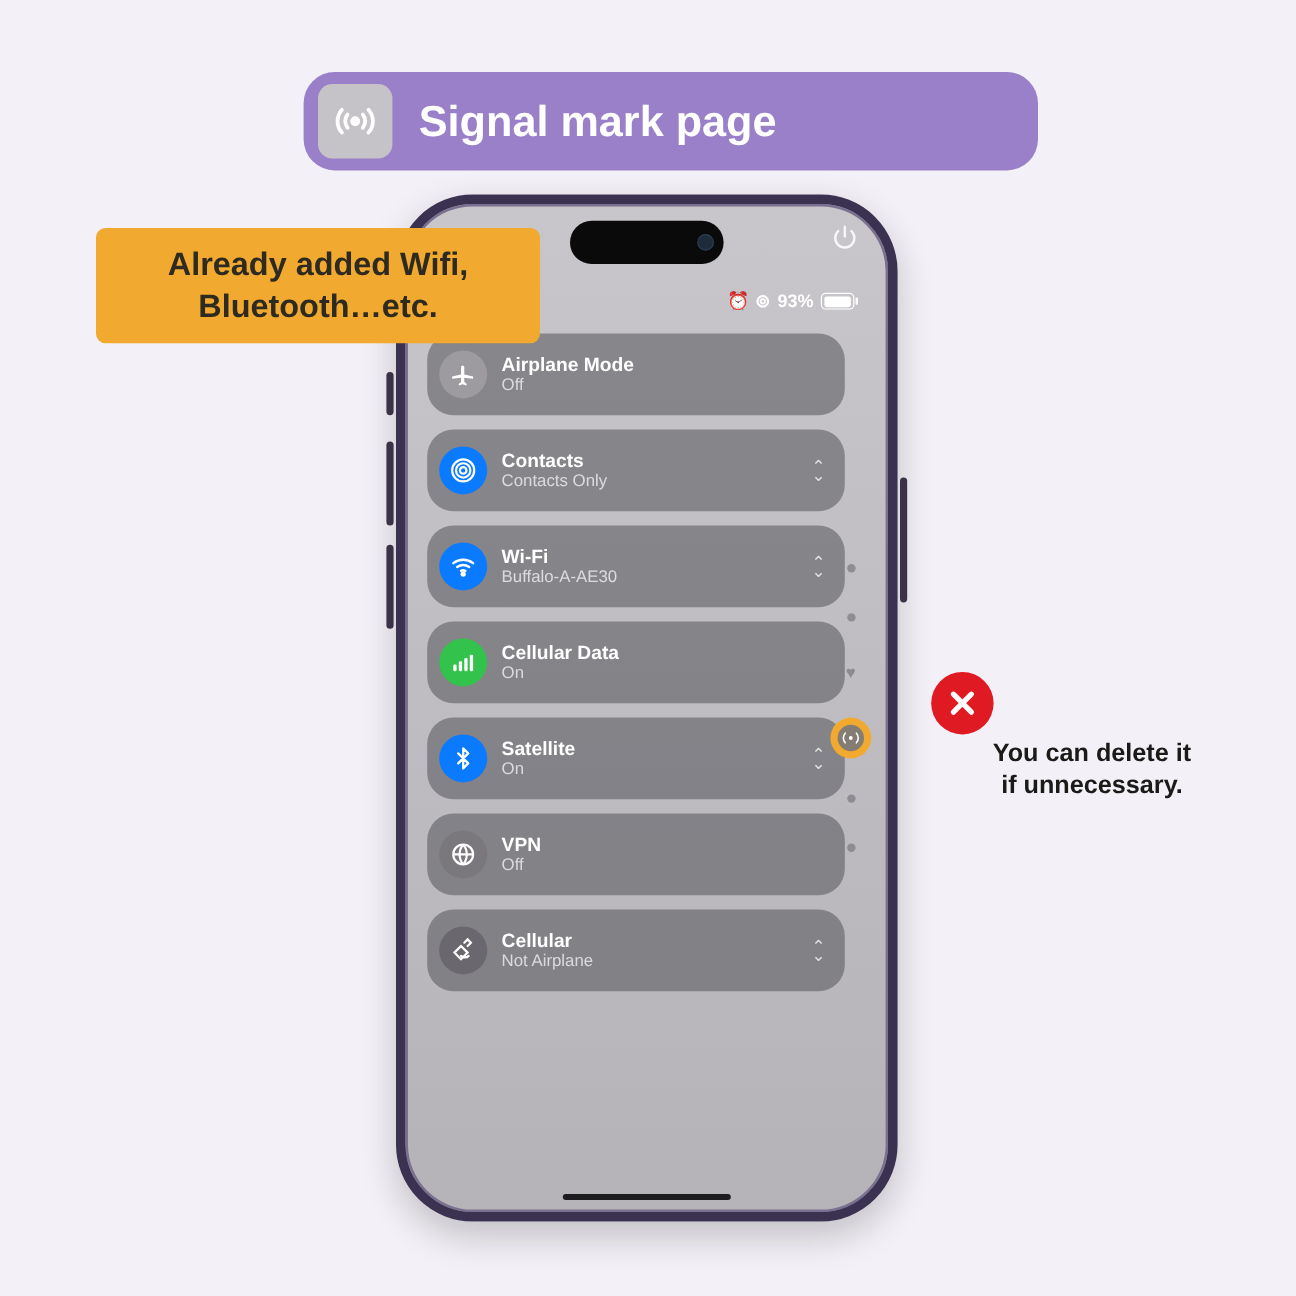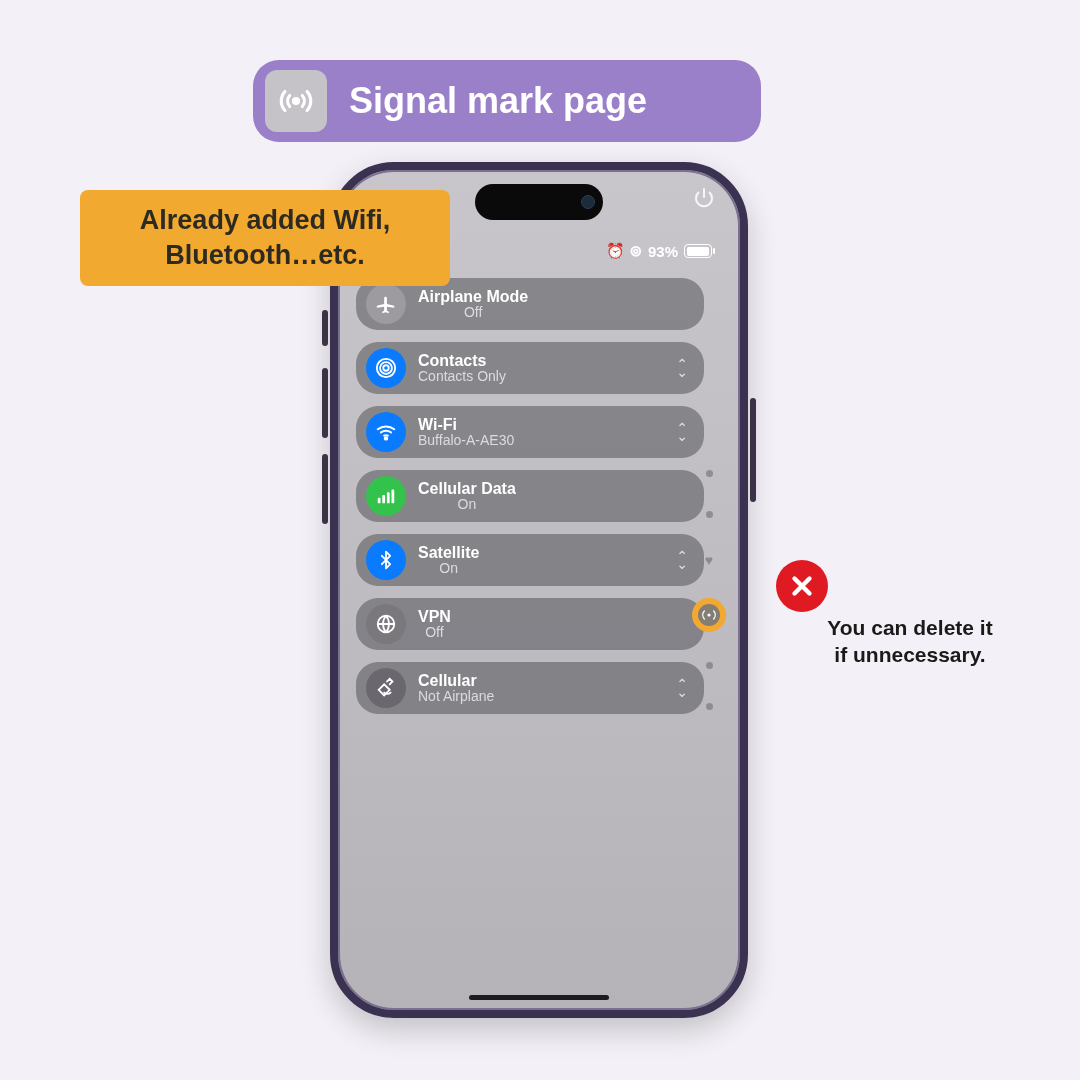--- a/index.html
+++ b/index.html
@@ -10,21 +10,21 @@
     font-family: -apple-system, BlinkMacSystemFont, "Segoe UI", Arial, sans-serif;
     position: relative;
     overflow: hidden;
   }
 
   
   .title-pill {
     position: absolute;
     left: 253px;
     top: 60px;
-    width: 508px;
+    width: 612px;
     height: 82px;
     background: #9a80c9;
     border-radius: 26px;
     display: flex;
     align-items: center;
     padding-left: 12px;
     gap: 22px;
   }
   .title-pill .icon-box {
     width: 62px;
@@ -176,39 +176,39 @@
     left: 18px;
     right: 36px;
     bottom: 30px;
     display: flex;
     flex-direction: column;
     gap: 12px;
   }
   .row {
     background: rgba(90,90,94,0.58);
     border-radius: 22px;
-    height: 52px;
+    height: 68px;
     display: flex;
     align-items: center;
     padding: 0 16px 0 10px;
     gap: 12px;
     position: relative;
   }
   .row .ico {
     width: 40px;
     height: 40px;
     border-radius: 50%;
     display: flex;
     align-items: center;
     justify-content: center;
     flex-shrink: 0;
   }
   .row .txts { display:flex; flex-direction:column; line-height:1.1; }
   .row .title { color:#fff; font-size:16px; font-weight:600; }
-  .row .sub { color:rgba(255,255,255,0.7); font-size:14px;text-align:center; }
+  .row .sub { color:rgba(255,255,255,0.7); font-size:14px; }
   .row .chev {
     margin-left:auto;
     color: rgba(255,255,255,0.75);
     font-size: 14px;
     display:flex; flex-direction:column; gap:-4px; line-height:0.6;
   }
 
   .ico-grey  { background:#9d9aa0; }
   .ico-blue  { background:#0a7bff; }
   .ico-green { background:#33c24b; }

